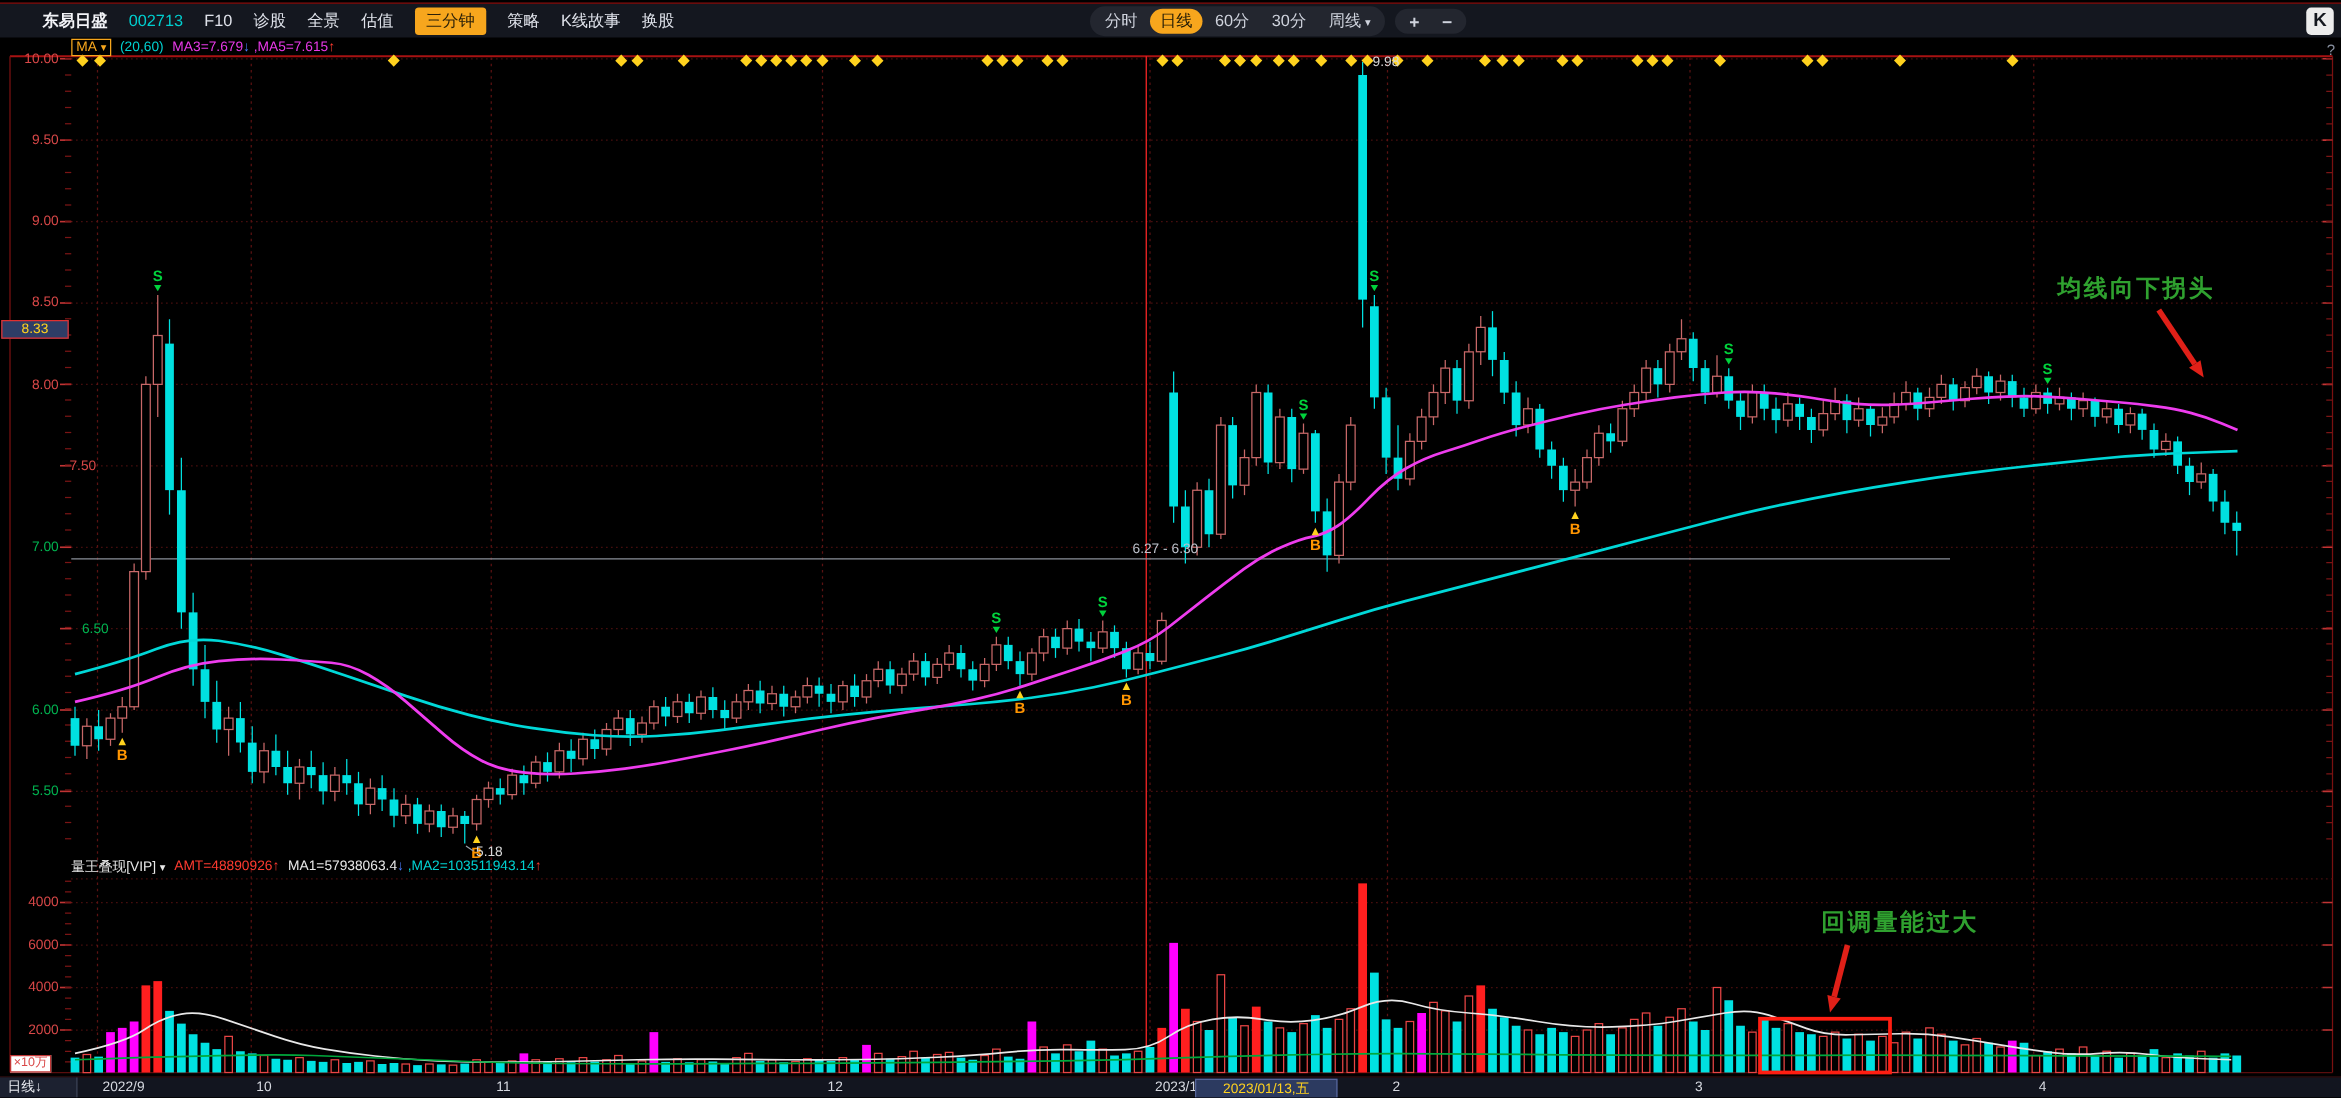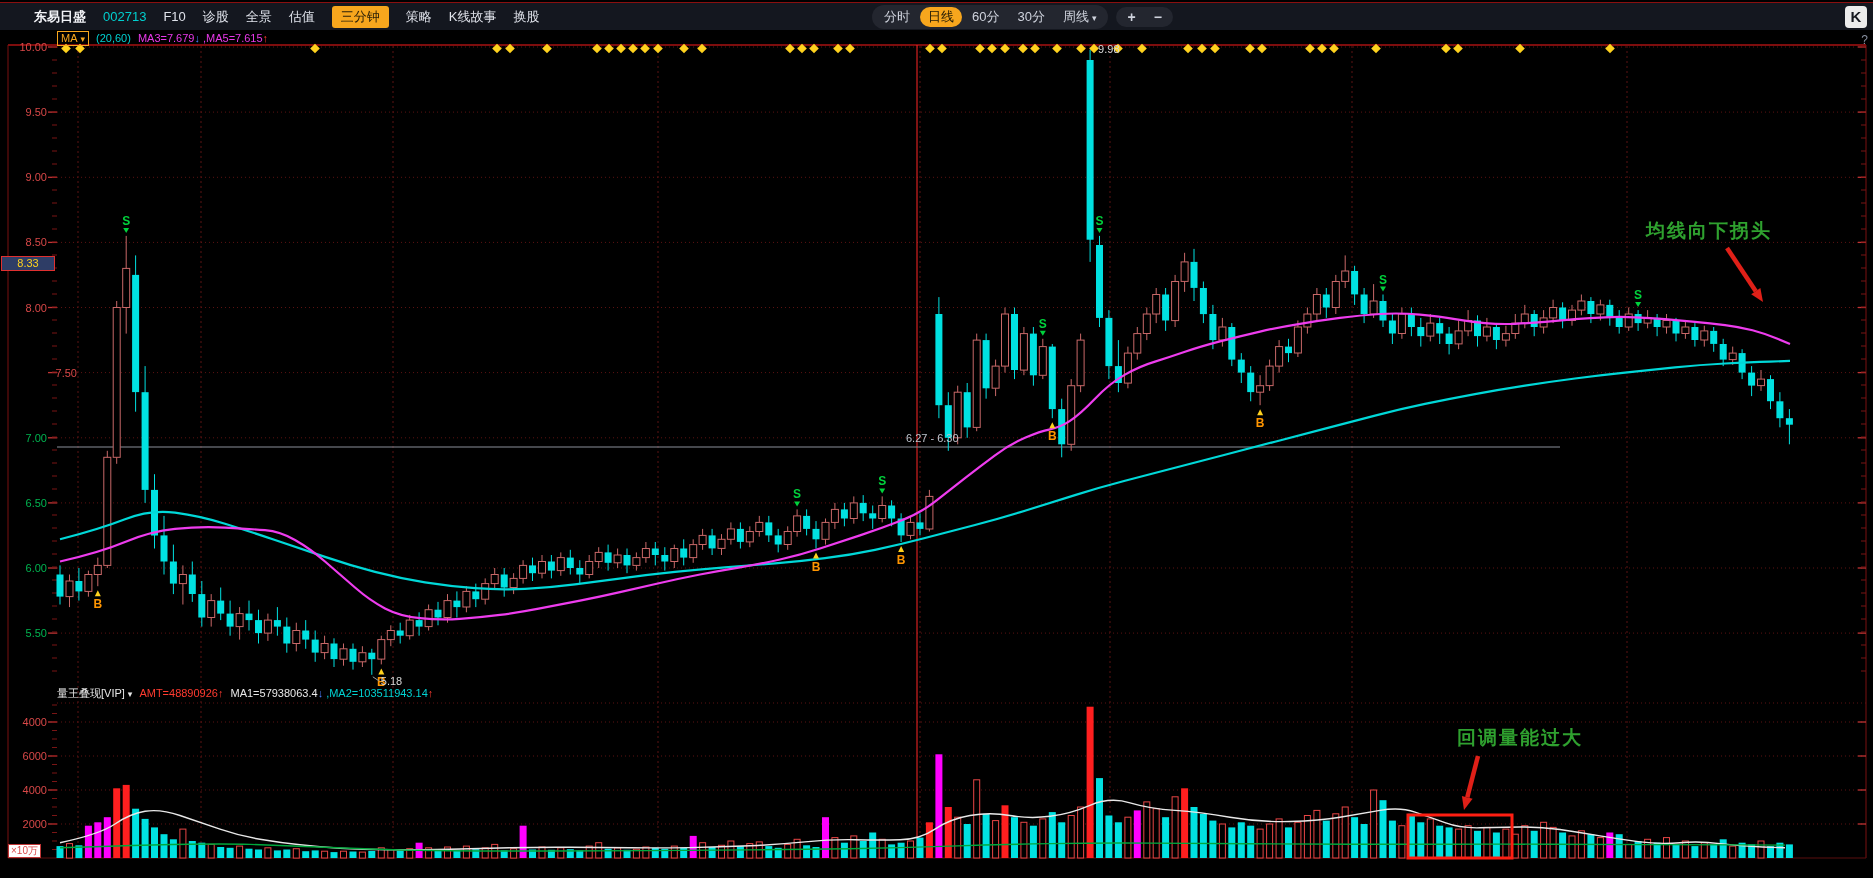--- a/index.html
+++ b/index.html
@@ -906,21 +906,21 @@
     </svg>
 
   <div id="price-ticks">
       <span class="tick-label pt-red" style="top: 41px;">10.00</span>
       <span class="tick-label pt-red" style="top: 106.125px;">9.50</span>
       <span class="tick-label pt-red" style="top: 171.25px;">9.00</span>
       <span class="tick-label pt-red" style="top: 236.375px;">8.50</span>
       <span class="tick-label pt-red" style="top: 301.5px;">8.00</span>
       <span class="tick-label pt-red" style="top: 366.625px; margin-left: 30px;">7.50</span>
       <span class="tick-label pt-green" style="top: 431.75px;">7.00</span>
-      <span class="tick-label pt-green" style="top: 496.875px;">6.50</span>
+      <span class="tick-label pt-green" style="top: 496.875px; padding-left: 40px;">6.50</span>
       <span class="tick-label pt-green" style="top: 562px; text-align: right;">6.00</span>
       <span class="tick-label pt-green" style="top: 627.125px;">5.50</span>
     </div>
   <div class="price-tag">8.33</div>
 
   <div class="vol-legend">
     <span class="lg-white dd"><i style="font-style:normal">量王叠现[VIP]</i></span>
     <span><i class="lg-red" style="font-style:normal">AMT=48890926</i><i class="arr-up" style="font-style:normal">↑</i></span>
     <span><i class="lg-white" style="font-style:normal">MA1=57938063.4</i><i class="arr-dn" style="font-style:normal">↓</i></span>
     <span style="margin-left:-4px;"><i class="lg-cyan" style="font-style:normal">,MA2=103511943.14</i><i class="arr-up" style="font-style:normal">↑</i></span>
@@ -930,13 +930,27 @@
       <span class="tick-label pt-red" style="top: 716px;">4000</span>
       <span class="tick-label pt-red" style="top: 750px;">6000</span>
       <span class="tick-label pt-red" style="top: 784px;">4000</span>
       <span class="tick-label pt-red" style="top: 818px;">2000</span>
     </div>
   <div class="x10w">×10万</div>
 
   <div class="anno anno-ma">均线向下拐头</div>
   <div class="anno anno-vol">回调量能过大</div>
 
+  <div class="bottom-axis">
+    <div class="period-box"><span>日线</span><span>↓</span></div>
+    <div id="month-labels">
+        <span class="month-label" style="left: 82px;">2022/9</span>
+        <span class="month-label" style="left: 205px;">10</span>
+        <span class="month-label" style="left: 397px;">11</span>
+        <span class="month-label" style="left: 662px;">12</span>
+        <span class="month-label" style="left: 924px;">2023/1</span>
+        <span class="month-label" style="left: 1114px;">2</span>
+        <span class="month-label" style="left: 1356px;">3</span>
+        <span class="month-label" style="left: 1631px;">4</span>
+      </div>
+    <div class="date-box">2023/01/13,五</div>
+  </div>
 </div>
 
 </body></html>

